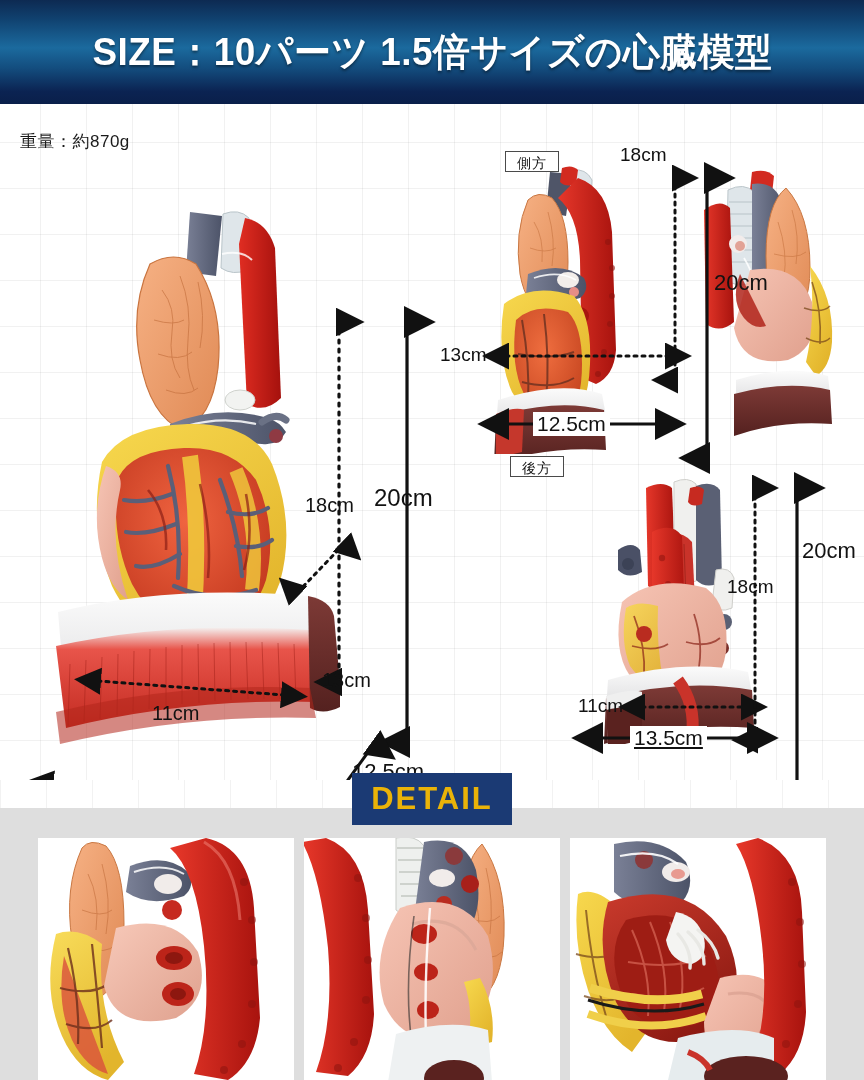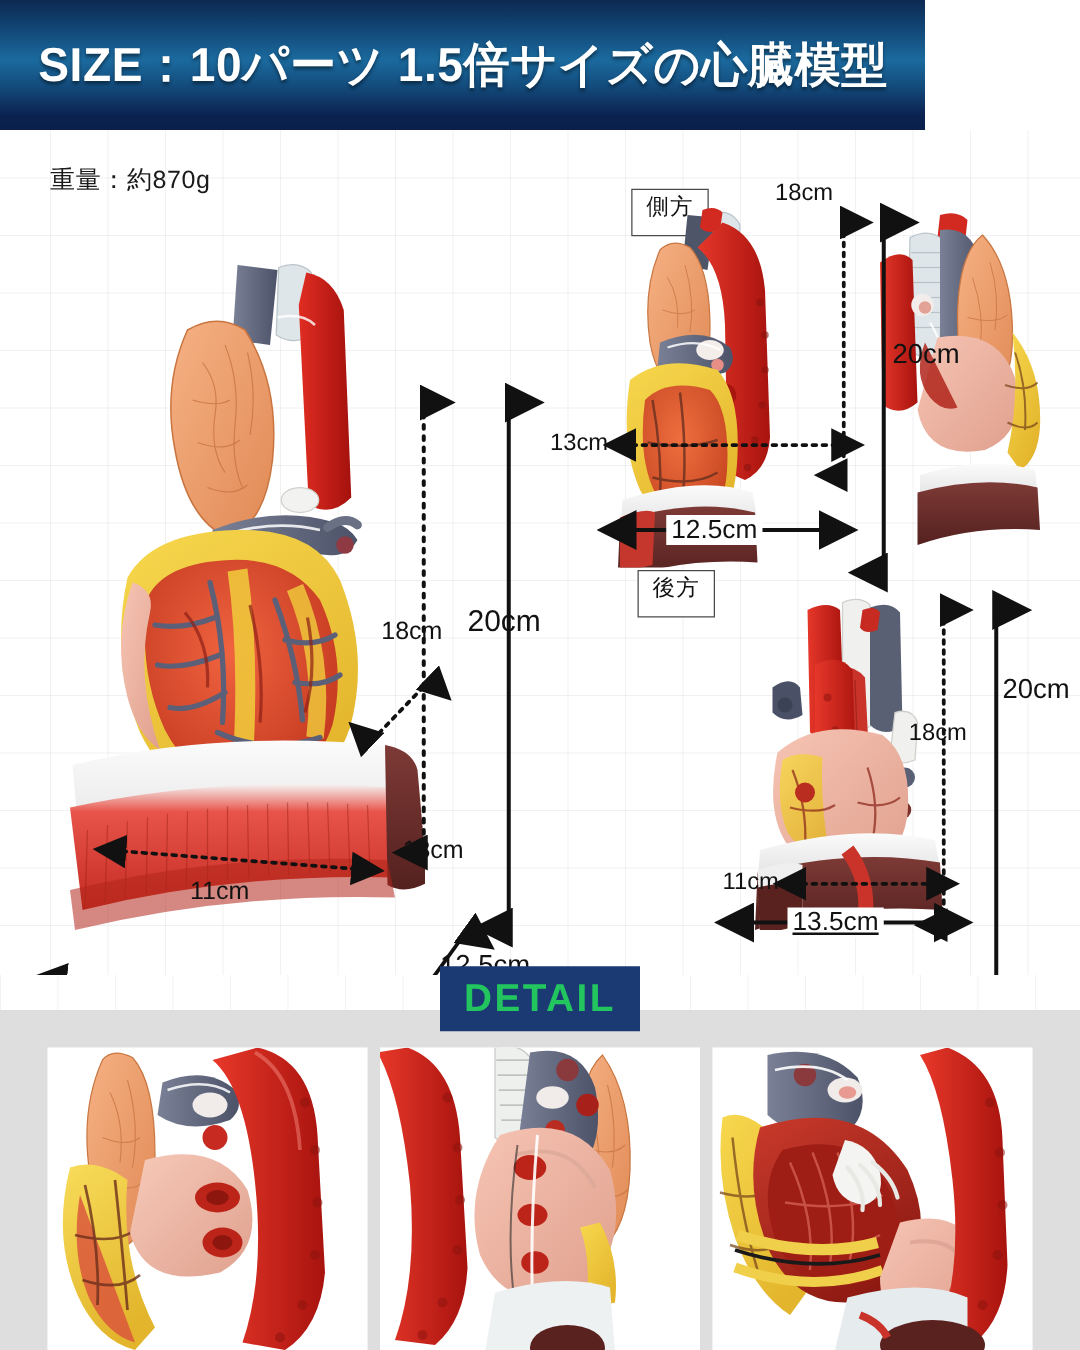--- a/index.html
+++ b/index.html
@@ -6,21 +6,21 @@
   html,body { width:864px; height:1080px; }
   body {
     font-family:"Liberation Sans", sans-serif;
     background:#ffffff;
     position:relative;
     overflow:hidden;
   }
 
   
   .banner {
-    position:absolute; left:0; top:0; width:740px; height:104px;
+    position:absolute; left:0; top:0; width:864px; height:104px;
     background:linear-gradient(180deg,
        #0d2a52 0%, #10416f 18%, #1b6a9e 46%, #134c7d 66%, #0b2352 88%, #0a1f4a 100%);
     display:flex; align-items:center; justify-content:center;
   }
   .banner-title {
     color:#ffffff;
     font-size:38px;
     font-weight:bold;
     letter-spacing:0.5px;
     white-space:nowrap;
@@ -34,31 +34,31 @@
     background:#ffffff;
     background-image:
       linear-gradient(to right, rgba(0,0,0,.055) 1px, transparent 1px),
       linear-gradient(to bottom, rgba(0,0,0,.055) 1px, transparent 1px);
     background-size:46px 46px;
     background-position:-6px -8px;
     overflow:hidden;
   }
 
   .weight-label {
-    position:absolute; left:40px; top:26px;
-    font-size:20px; color:#1a1a1a; letter-spacing:.5px;text-align:center;
+    position:absolute; left:20px; top:26px;
+    font-size:17px; color:#1a1a1a; letter-spacing:.5px;text-align:center;
   }
 
   .view-badge {
     position:absolute;
     border:1.5px solid #4a4a4a;
     background:#fff;
-    font-size:18px;
+    font-size:14px;
     color:#111;
-    padding:3px 11px 12px;
+    padding:3px 11px 0;
     line-height:1.15;
     letter-spacing:1px;
   }
 
   .dim-label {
     position:absolute;
     font-size:20px;
     color:#121212;
     white-space:nowrap;
     text-align:right;
@@ -81,21 +81,21 @@
       linear-gradient(to right, rgba(0,0,0,.05) 1px, transparent 1px);
     background-size:46px 46px;
   }
   .detail-title-box {
     position:absolute; left:352px; top:773px;
     width:160px; height:52px;
     background:#1b3a74;
     display:flex; align-items:center; justify-content:center;
   }
   .detail-title {
-    color:#22c55e; font-size:31px; font-weight:bold; letter-spacing:2px;
+    color:#eab308; font-size:31px; font-weight:bold; letter-spacing:2px;
   }
   .photo {
     position:absolute; top:838px; width:256px; height:242px;
     background:#ffffff; overflow:hidden;
   }
   .photo-1 { left:38px; }
   .photo-2 { left:304px; }
   .photo-3 { left:570px; }
 </style>
 </head>

